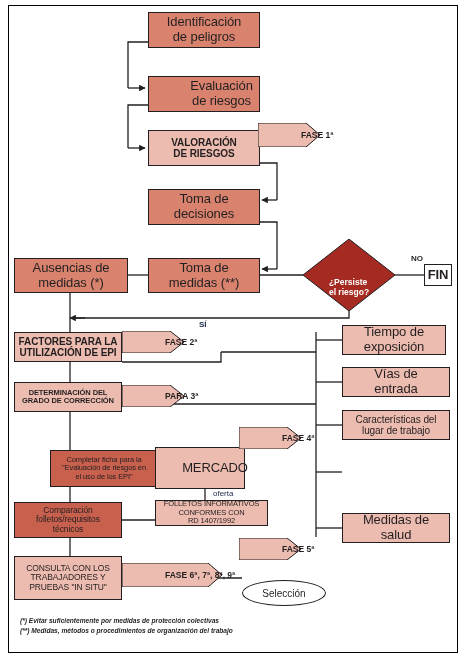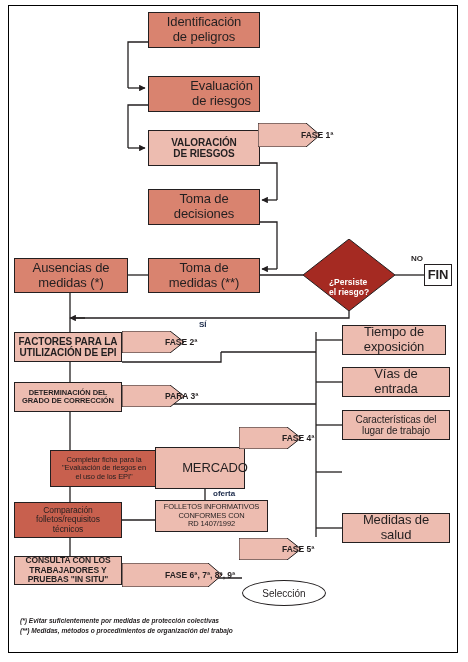--- a/index.html
+++ b/index.html
@@ -118,21 +118,20 @@
     justify-content: center;
     font-size: 10px;
     color: #231f20;
   }
 
   .edge-label {
     position: absolute;
     font-size: 8px;
     color: #1b2a4a;
     white-space: nowrap;
-    font-weight: bold;
   }
   .edge-label.dark { color: #231f20; padding-left: 12px; }
 
   .footnotes {
     position: absolute;
     left: 20px;
     top: 616px;
     width: 320px;
     font-size: 6.6px;
     font-style: italic;
@@ -268,27 +267,27 @@
   <div class="node fill-light fs9" style="left:155px; top:447px; width:90px; height:42px;padding-left:30px;">
     <span class="txt">MERCADO</span>
   </div>
 
   <div class="node fill-dark fs85" style="left:14px; top:502px; width:108px; height:36px;">
     <span class="txt">Comparación
 folletos/requisitos
 técnicos</span>
   </div>
 
-  <div class="node fill-light fs75" style="left:155px; top:500px; width:113px; height:32px;">
+  <div class="node fill-light fs75" style="left:155px; top:500px; width:113px; height:26px;">
     <span class="txt">FOLLETOS INFORMATIVOS
 CONFORMES CON
 RD 1407/1992</span>
   </div>
 
-  <div class="node fill-light fs85" style="left:14px; top:556px; width:108px; height:29px; font-weight:bold;">
+  <div class="node fill-light fs85" style="left:14px; top:556px; width:108px; height:44px; font-weight:normal;">
     <span class="txt">CONSULTA CON LOS
 TRABAJADORES Y
 PRUEBAS "IN SITU"</span>
   </div>
 
   <div class="ellipse" style="left:242px; top:580px; width:82px; height:24px;">
     <span>Selección</span>
   </div>
 
   <div class="node fill-light fs9" style="left:342px; top:325px; width:104px; height:30px;">

